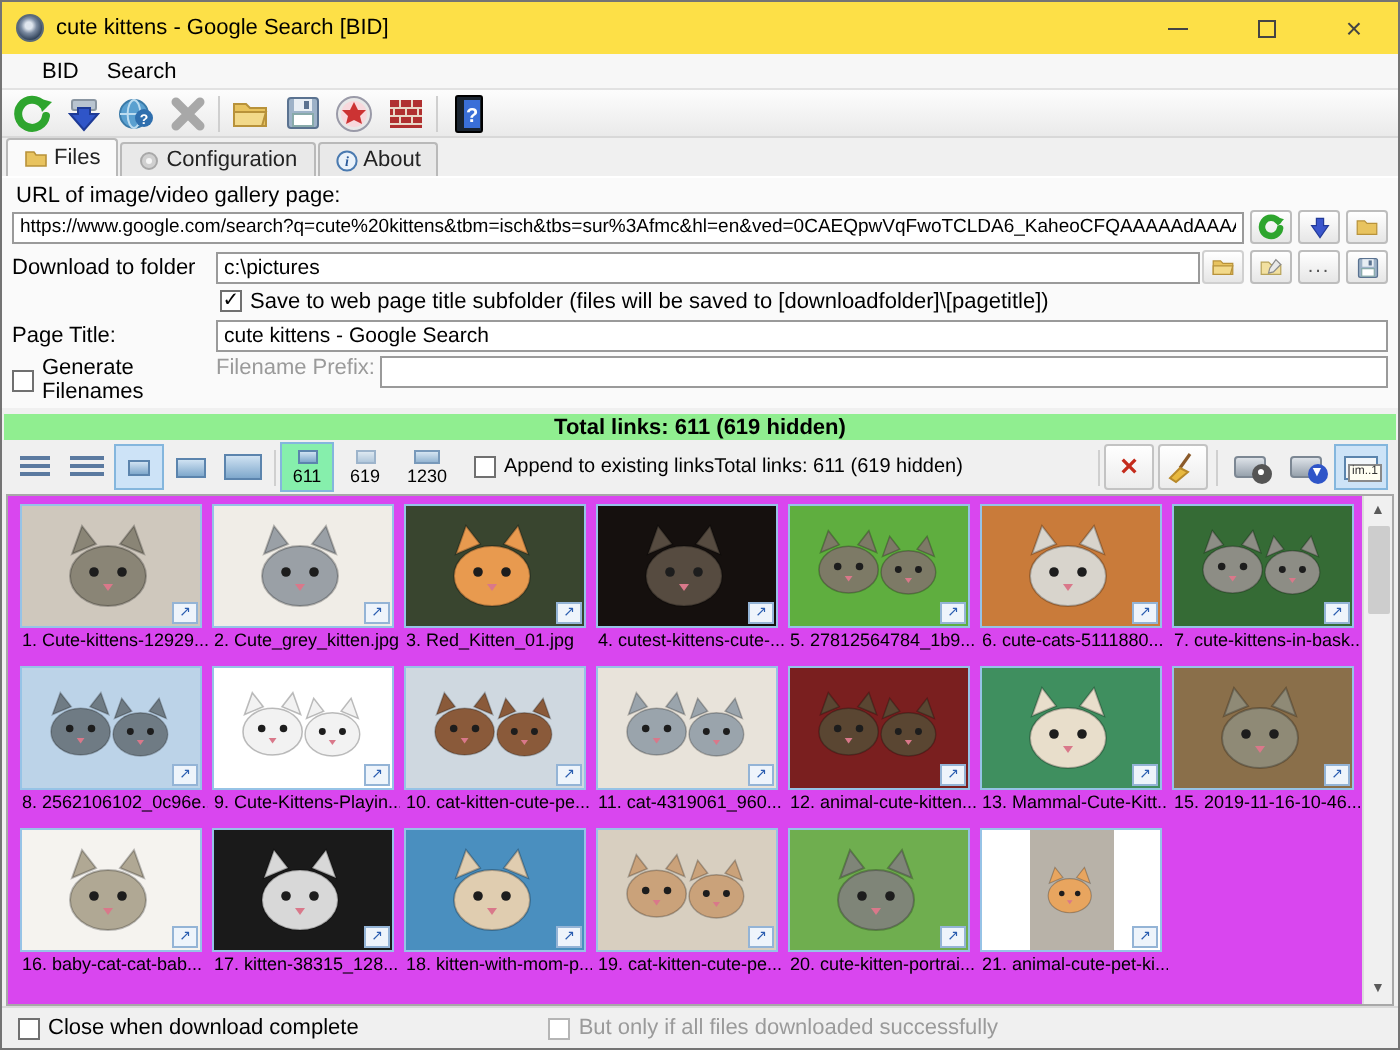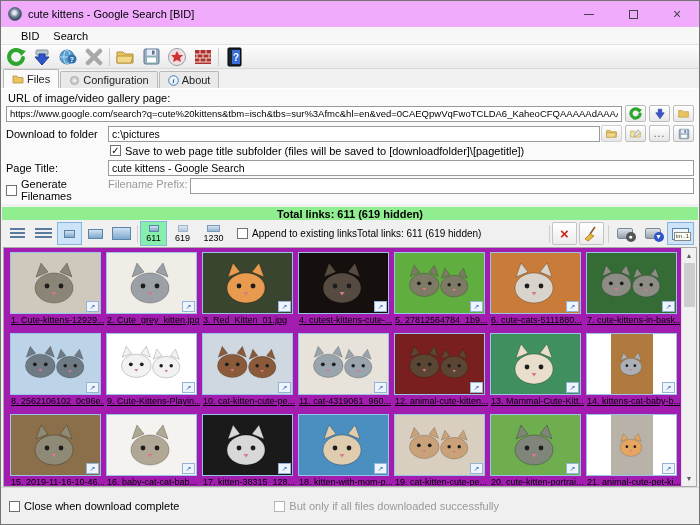--- a/index.html
+++ b/index.html
@@ -1,21 +1,21 @@
 <!DOCTYPE html>
 <html><head>
 <meta charset="utf-8">
 <style>
   * { box-sizing: border-box; margin: 0; padding: 0; }
   html,body { width:700px; height:525px; }
   body { font-family:"Liberation Sans", sans-serif; font-size:11px; color:#000; background:#fff; }
   .window { position:relative; width:700px; height:525px; border:1px solid #747474; background:#f0f0f0; display:flex; flex-direction:column; overflow:hidden; }
 
   
-  .titlebar { height:26px; background:#f0abfc; display:flex; align-items:center; padding-left:7px; flex:0 0 auto; }
+  .titlebar { height:26px; background:#fde047; display:flex; align-items:center; padding-left:7px; flex:0 0 auto; }
   .app-icon { width:14px; height:14px; border-radius:50%; background:radial-gradient(circle at 45% 40%, #dfe6ee 0 18%, #7a8aa0 40%, #2c3e55 75%); border:1px solid #5a6a7a; margin-right:6px; }
   .title-text { flex:1; font-size:11px; }
   .win-btn { width:44px; height:26px; display:flex; align-items:center; justify-content:center; color:#444; }
   .glyph-min { width:10px; height:1px; background:#444; }
   .glyph-max { width:9px; height:9px; border:1px solid #444; }
   .glyph-close { font-size:14px; line-height:1; }
 
   
   .menubar { height:17px; background:#f7f7f7; display:flex; align-items:center; padding-left:13px; flex:0 0 auto; }
   .menu-item { padding:1px 7px; }
@@ -56,34 +56,34 @@
   .stack { display:flex; flex-direction:row; font-size:10px; line-height:12px; margin-left:6px; }
   .rgt { margin-left:auto; display:flex; align-items:center; }
   .sbtn { width:25px; height:23px; display:flex; align-items:center; justify-content:center; border:1px solid #c3c3c3; border-radius:2px; background:linear-gradient(#fff,#ececec); margin-right:2px; }
   .fbtn { width:27px; height:23px; display:flex; align-items:center; justify-content:center; border:1px solid transparent; margin-right:1px; position:relative; }
   .fbtn.sel { background:#cde3f7; border-color:#84b6dd; }
   .disk { width:16px; height:11px; border-radius:2px; background:linear-gradient(#dde2e8,#97a2ad); border:1px solid #7c8793; position:relative; }
   .badge { position:absolute; right:-4px; bottom:-4px; width:10px; height:10px; border-radius:50%; color:#fff; font-size:7px; line-height:10px; text-align:center; }
   .imtag { position:absolute; right:2px; bottom:3px; background:#fffef2; border:1px solid #8a8a8a; font-size:6px; line-height:7px; padding:0 1px; color:#333; }
 
   
-  .thumbzone { flex:1 1 auto; position:relative; background:#a21caf; border:1px solid #a8a8a8; margin:0 2px; overflow:hidden;text-decoration:underline; }
+  .thumbzone { flex:1 1 auto; position:relative; background:#d946ef; border:1px solid #a8a8a8; margin:0 2px; overflow:hidden; }
   .grid { display:flex; flex-wrap:wrap; padding:4px 0 0 6px; width:684px; }
   .cell { width:96px; margin-bottom:7px; }
   .thumb { width:91px; height:62px; border:1px solid #96c3e6; position:relative; display:flex; align-items:center; justify-content:center; overflow:hidden; background:#ddd; }
   .thumb .inner { display:flex; align-items:center; justify-content:center; width:100%; height:100%; }
   .ovl { position:absolute; right:1px; bottom:1px; width:13px; height:11px; background:#eef4fb; border:1px solid #94b4d6; font-size:7px; line-height:9px; text-align:center; color:#2a5db0; }
   .cap { width:94px; font-size:9px; line-height:11px; white-space:nowrap; overflow:hidden; padding:1px 0 0 1px; }
   .scroll { position:absolute; top:0; right:0; width:15px; height:100%; background:#f0f0f0; border-left:1px solid #dcdcdc; display:flex; flex-direction:column; align-items:center; }
   .sarrow { width:15px; height:15px; display:flex; align-items:center; justify-content:center; font-size:7px; color:#5a5a5a; }
   .sthumb { width:11px; height:44px; background:#cdcdcd; border-radius:1px; }
   .strack { flex:1; }
 
   
-  .footer { height:37px; flex:0 0 auto; background:#f0f0f0; border-top:1px solid #d9d9d9; display:flex; align-items:center; padding-left:8px; }
+  .footer { height:21px; flex:0 0 auto; background:#f0f0f0; border-top:1px solid #d9d9d9; display:flex; align-items:center; padding-left:8px; }
   .gap95 { margin-left:95px; }
 
   svg { display:block; }
 </style>
 </head>
 <body>
 
 <div class="window">
 
   <div class="titlebar">
@@ -621,38 +621,20 @@
                   <circle cx="42" cy="26" r="2.4" fill="#1d1d1d"></circle>
                   <polygon points="32.5,32 37.5,32 35,35.5" fill="#d9788a"></polygon>
                 </g>
               </svg>
             </div>
             <div class="ovl">↗</div>
           </div>
           <div class="cap">13. Mammal-Cute-Kitt...</div>
         </div>
         <div class="cell">
-          <div class="thumb" style="background:#fff;">
-            <div class="inner" style="width:42px;height:60px;background:#b07a3f;">
-              <svg width="74" height="48" viewBox="0 0 74 48">
-                <g transform="translate(0,1) scale(1)">
-                  <polygon points="17,17 22,3 29,12" fill="#aab0b6" stroke="rgba(0,0,0,.25)" stroke-width="1"></polygon>
-                  <polygon points="41,12 48,3 53,17" fill="#aab0b6" stroke="rgba(0,0,0,.25)" stroke-width="1"></polygon>
-                  <ellipse cx="35" cy="28" rx="19" ry="15" fill="#aab0b6" stroke="rgba(0,0,0,.25)" stroke-width="1"></ellipse>
-                  <circle cx="28" cy="26" r="2.4" fill="#1d1d1d"></circle>
-                  <circle cx="42" cy="26" r="2.4" fill="#1d1d1d"></circle>
-                  <polygon points="32.5,32 37.5,32 35,35.5" fill="#d9788a"></polygon>
-                </g>
-              </svg>
-            </div>
-            <div class="ovl">↗</div>
-          </div>
-          <div class="cap">14. kittens-cat-baby-b...</div>
-        </div>
-        <div class="cell">
           <div class="thumb" style="background:#8a6f4a;">
             <div class="inner" style="width:100%;height:100%;background:#8a6f4a;">
               <svg width="74" height="48" viewBox="0 0 74 48">
                 <g transform="translate(0,1) scale(1)">
                   <polygon points="17,17 22,3 29,12" fill="#8f8a76" stroke="rgba(0,0,0,.25)" stroke-width="1"></polygon>
                   <polygon points="41,12 48,3 53,17" fill="#8f8a76" stroke="rgba(0,0,0,.25)" stroke-width="1"></polygon>
                   <ellipse cx="35" cy="28" rx="19" ry="15" fill="#8f8a76" stroke="rgba(0,0,0,.25)" stroke-width="1"></ellipse>
                   <circle cx="28" cy="26" r="2.4" fill="#1d1d1d"></circle>
                   <circle cx="42" cy="26" r="2.4" fill="#1d1d1d"></circle>
                   <polygon points="32.5,32 37.5,32 35,35.5" fill="#d9788a"></polygon>

